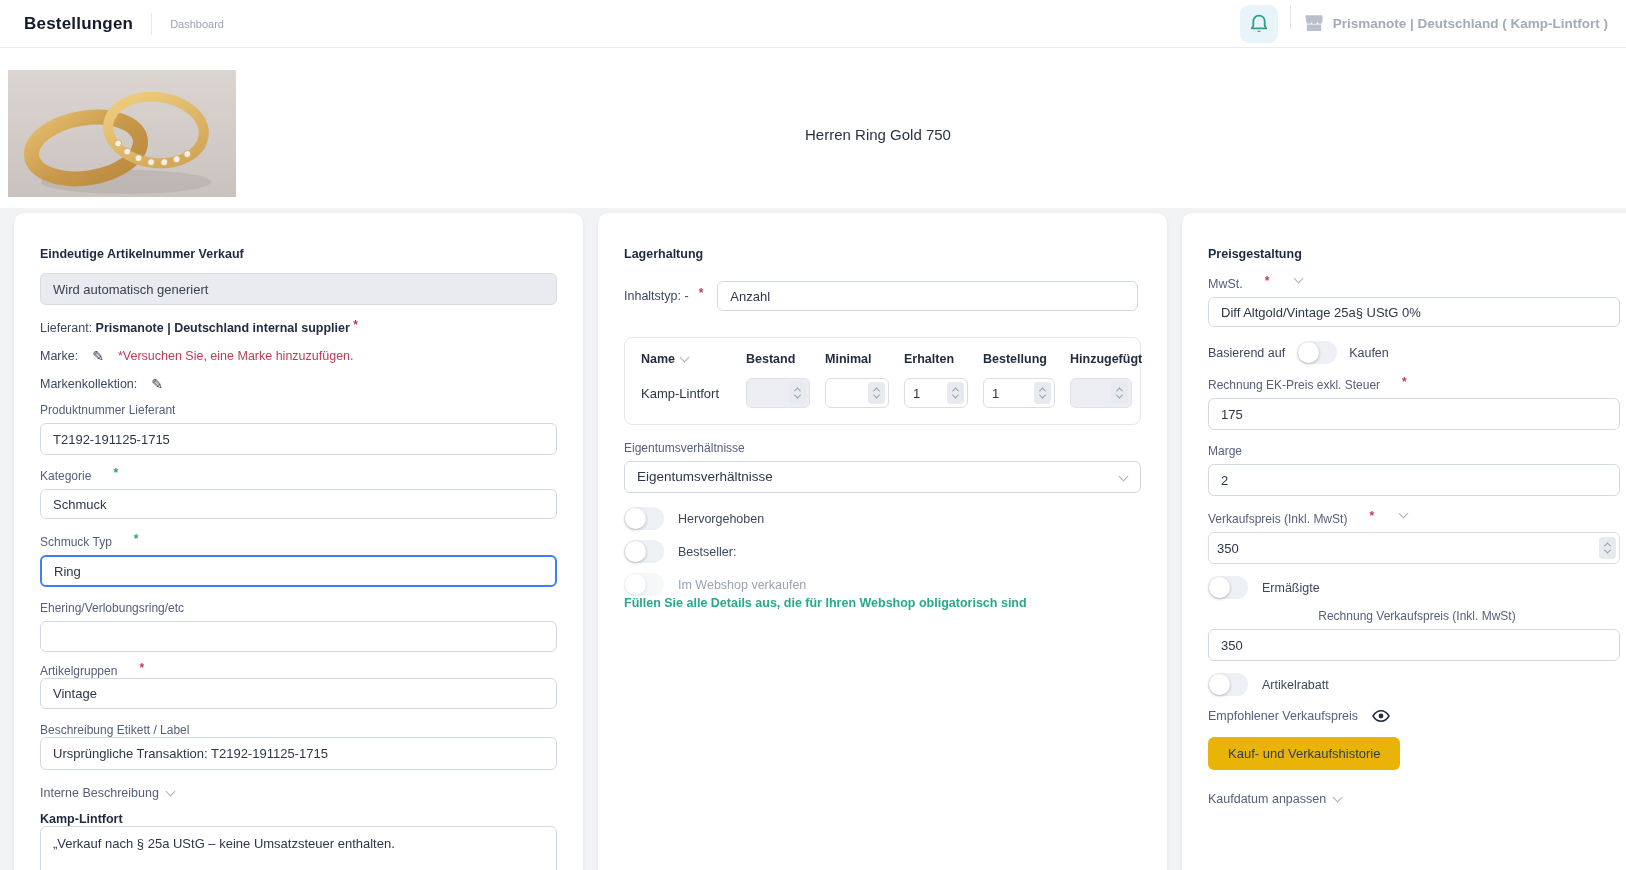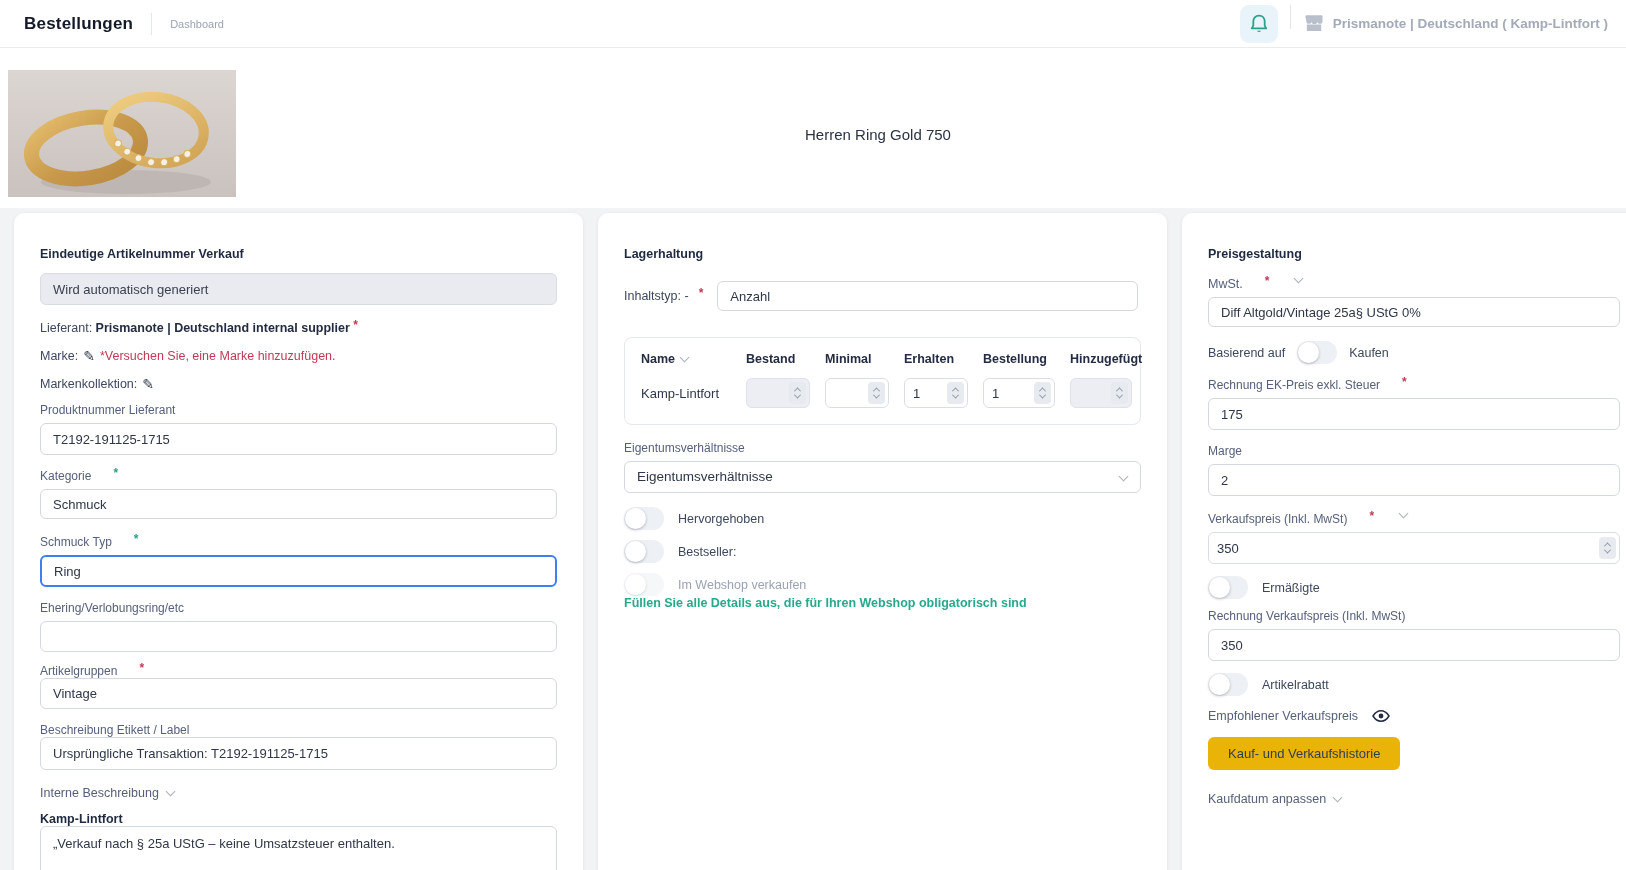--- a/index.html
+++ b/index.html
@@ -83,23 +83,23 @@
 
   .select-like { position:relative; }
   .select-like .chev { position:absolute; right:14px; top:12px; }
 
   .note-green { font-size:12.5px; font-weight:bold; color:#27a98c; }
 
   .btn-grey { background:#eab308; border:none; border-radius:6px; padding:0 20px; height:33px;
     font-family:inherit; font-size:13px; color:#333c52; cursor:pointer; }
 
   .eye { display:inline-block; position:relative; top:2px; }
-  .mt6{margin-top:6px;} .mt8{} .mt10{margin-top:10px;} .mt12{margin-top:12px;}
+  .mt6{margin-top:6px;} .mt8{} .mt10{margin-top:10px;text-align:center;} .mt12{margin-top:12px;}
   .mt14{margin-top:14px;} .mt16{margin-top:16px;} .mt20{margin-top:20px;} .mt22{margin-top:22px;}
-  .inline-lbl { display:flex; align-items:center; gap:5px; font-size:12.5px; color:#3c475e; }
+  .inline-lbl { display:flex; align-items:center; gap:14px; font-size:12.5px; color:#3c475e; }
   .supplier-line { font-size:12.5px; color:#3c475e; }
   .supplier-line b { color:#232c42; }
   textarea.inp { height:62px; padding-top:9px; resize:none; }
 </style>
 </head>
 <body>
 
 <header class="topnav">
   <div class="nav-left">
     <div class="page-title">Bestellungen</div>

